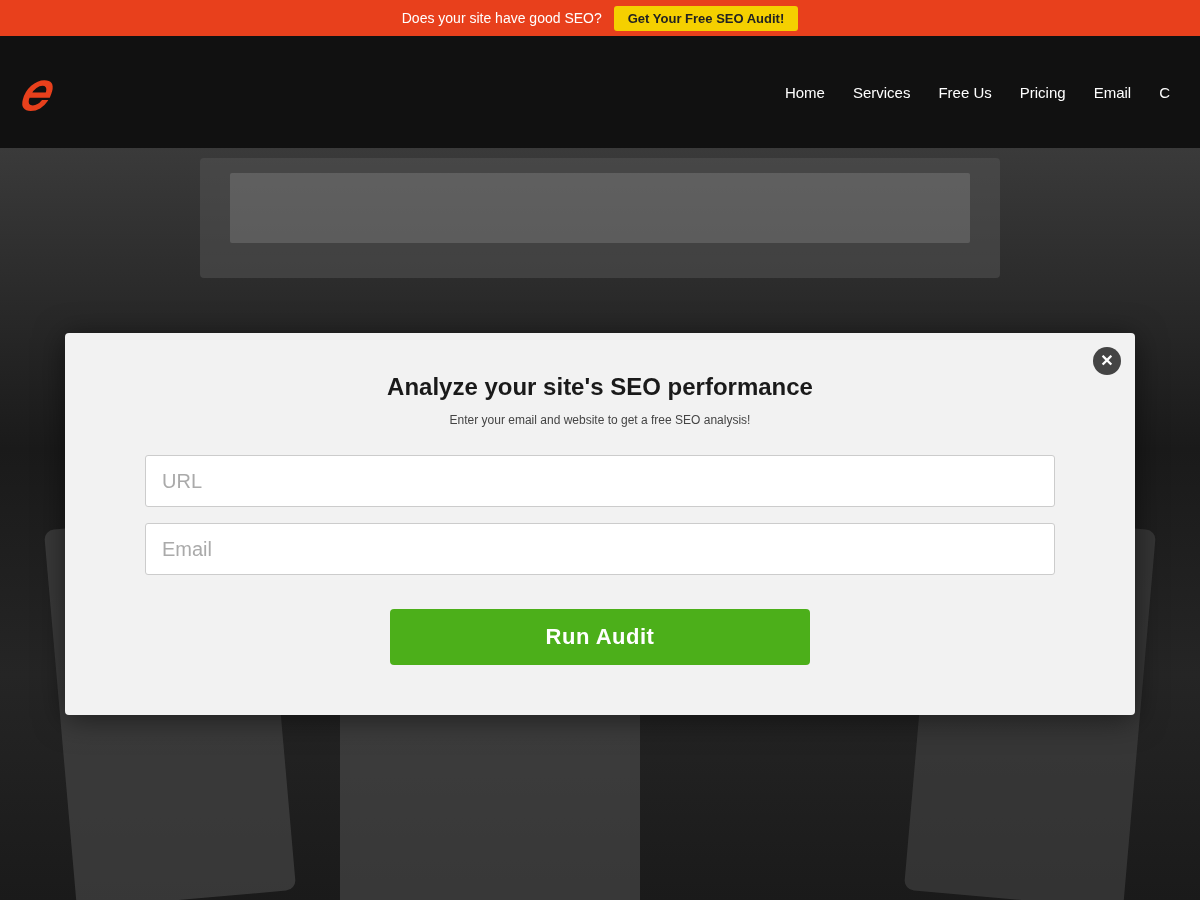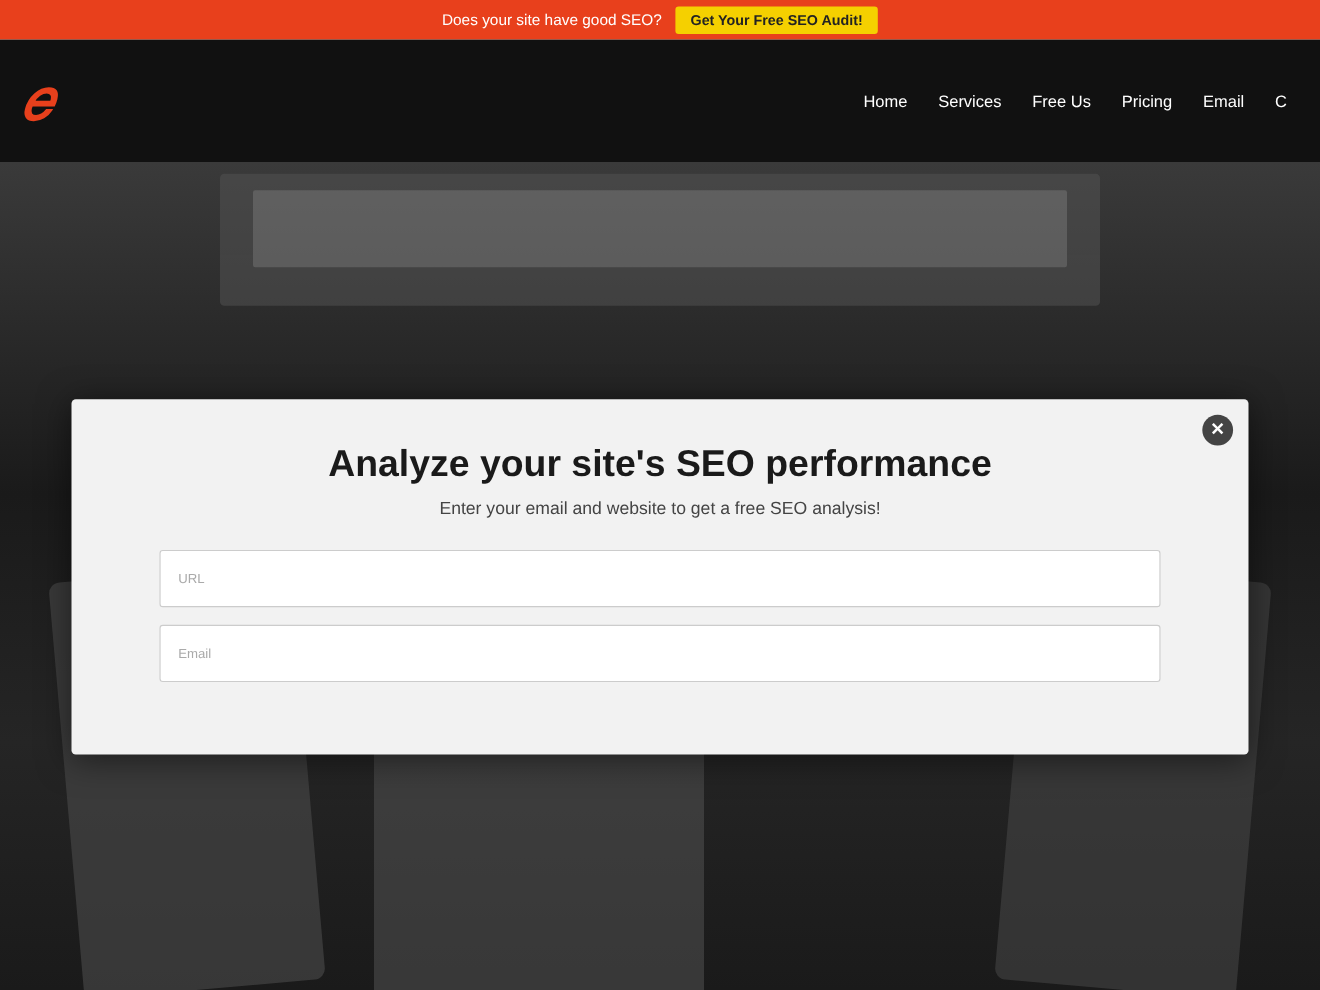--- a/index.html
+++ b/index.html
@@ -169,38 +169,38 @@
       display: flex;
       align-items: center;
       justify-content: center;
       color: #fff;
       font-size: 16px;
       font-weight: 700;
       line-height: 1;
     }
     .modal-title {
       text-align: center;
-      font-size: 34px;
+      font-size: 24px;
       font-weight: 700;
       color: #1a1a1a;
       margin-bottom: 12px;
     }
     .modal-subtitle {
       text-align: center;
-      font-size: 16px;
+      font-size: 12px;
       color: #444;
       margin-bottom: 28px;
     }
     .modal-input {
       width: 100%;
       height: 52px;
       border: 1px solid #ccc;
       border-radius: 3px;
       padding: 0 16px;
-      font-size: 12px;
+      font-size: 20px;
       color: #ef4444;
       margin-bottom: 16px;
       background: #fff;
       outline: none;
     }
     .modal-input::placeholder { color: #aaa; }
     .modal-btn {
       display: block;
       width: 420px;
       margin: 18px auto 0 auto;
@@ -260,14 +260,15 @@
   </div>
 </div>
 
 <div class="modal-overlay">
   <div class="modal-box">
     <button class="modal-close">✕</button>
     <h2 class="modal-title">Analyze your site's SEO performance</h2>
     <p class="modal-subtitle">Enter your email and website to get a free SEO analysis!</p>
     <input class="modal-input" type="text" placeholder="URL" style="">
     <input class="modal-input" type="email" placeholder="Email" style="">
+    <button class="modal-btn">Run Audit</button>
   </div>
 </div>
 
 </body></html>

